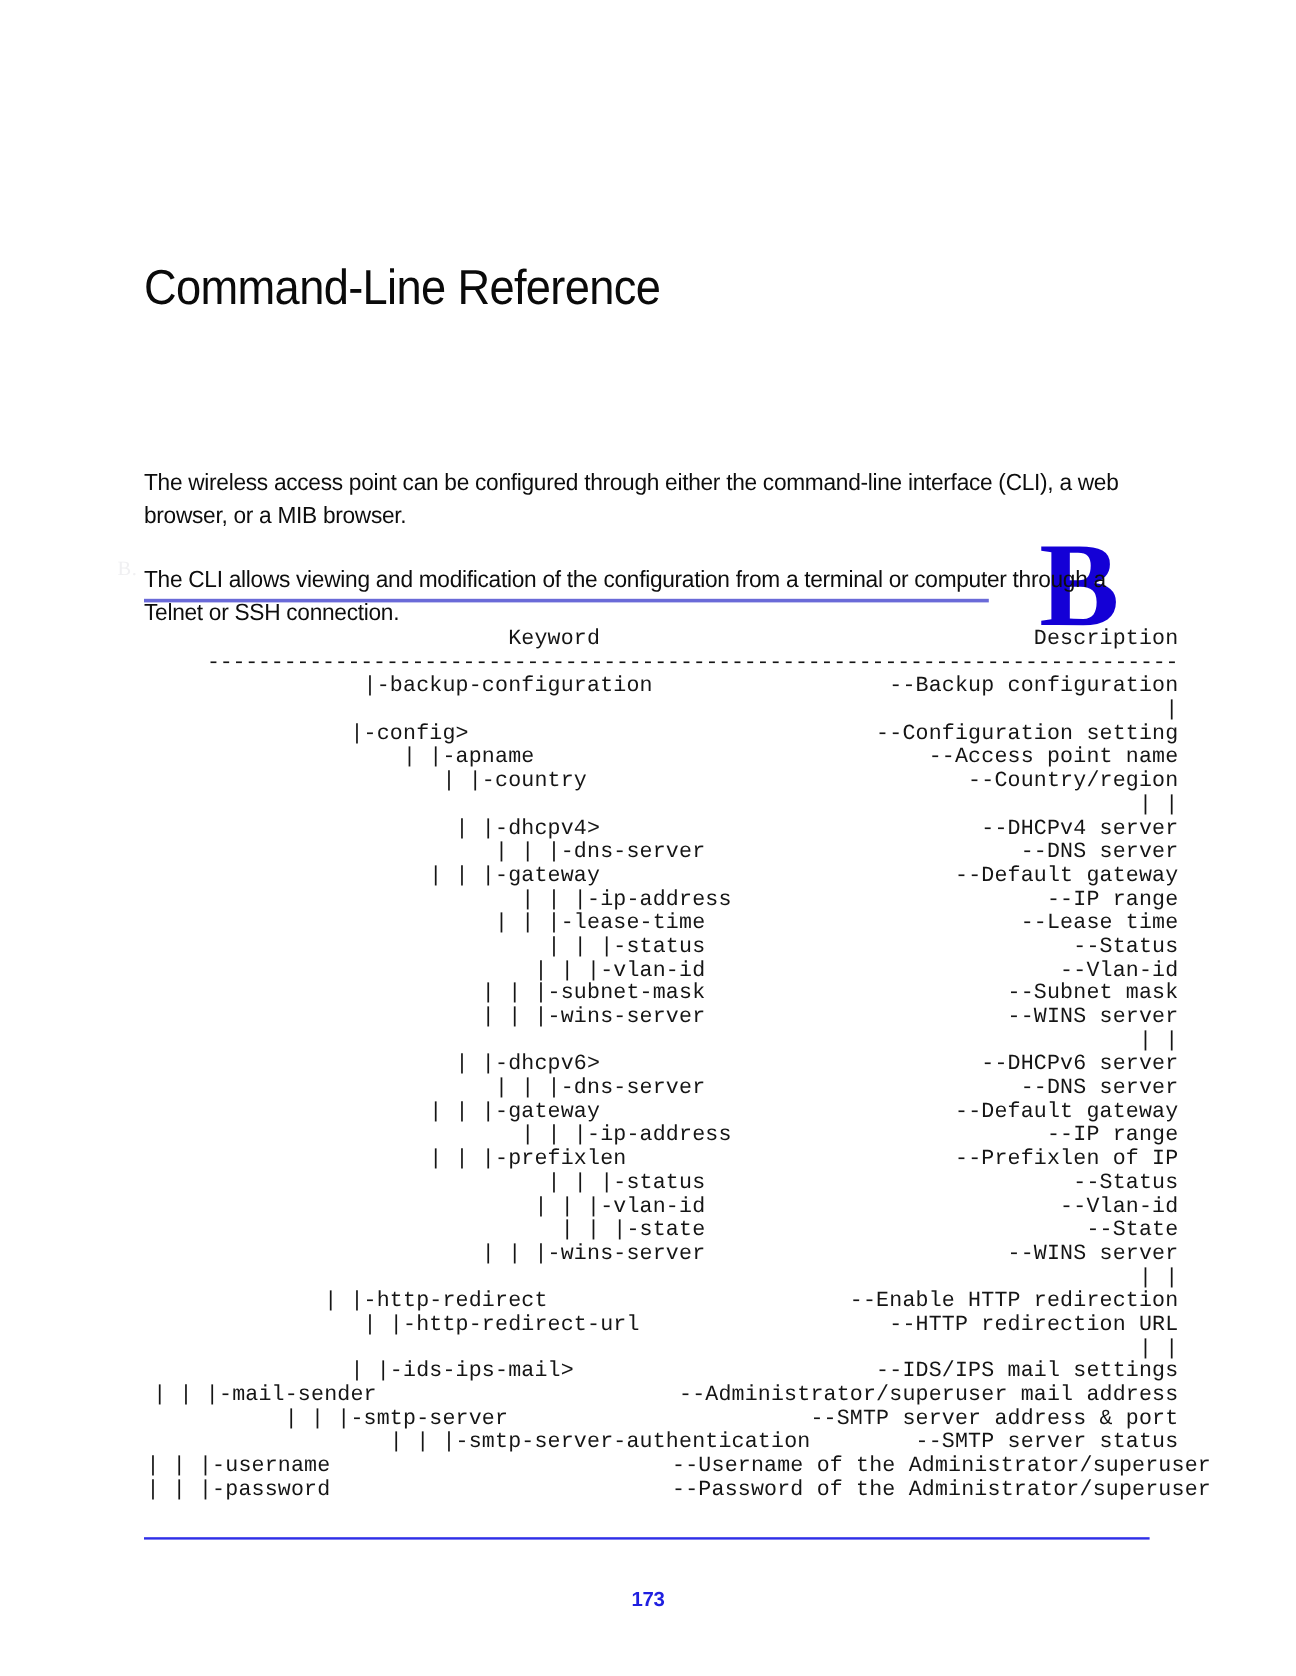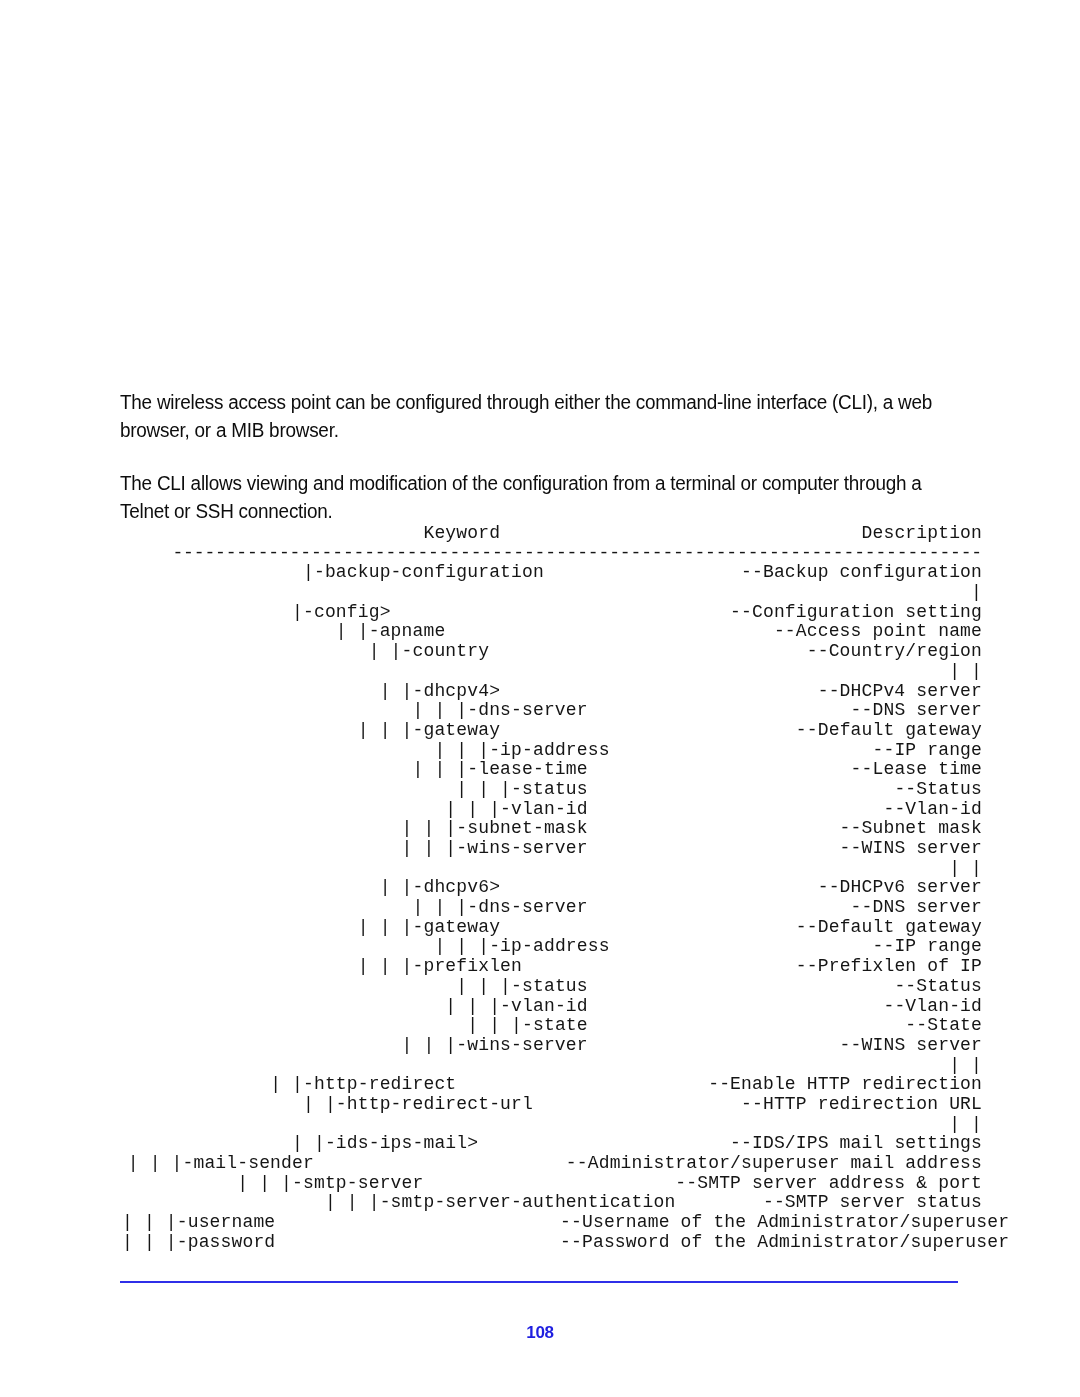--- a/index.html
+++ b/index.html
@@ -134,24 +134,30 @@
     font-weight: 700;
     color: #1f1fe0;
     letter-spacing: -0.3px;
   }
 </style>
 </head>
 <body>
 
 <div class="page">
 
+  <div class="chapter-head">
+    <div class="ghost-mark">B.</div>
+    <div class="chapter-title">Command-Line Reference</div>
+    <div class="title-rule"></div>
+    <div class="chapter-letter">B</div>
+  </div>
 
   <div class="intro">
     <p>The wireless access point can be configured through either the command-line interface (CLI), a web browser, or a MIB browser.</p>
     <p>The CLI allows viewing and modification of the configuration from a terminal or computer through a Telnet or SSH connection.</p>
   </div>
 
   <div class="cli-block" id="cli-block"><span class="cli-line">Keyword                                 Description</span><span class="cli-rule">----------------------------------------------------------------------------</span><span class="cli-line">|-backup-configuration                  --Backup configuration</span><span class="cli-line">|</span><span class="cli-line">|-config&gt;                               --Configuration setting</span><span class="cli-line">| |-apname                              --Access point name</span><span class="cli-line">| |-country                             --Country/region</span><span class="cli-line">| |</span><span class="cli-line">| |-dhcpv4&gt;                             --DHCPv4 server</span><span class="cli-line">| | |-dns-server                        --DNS server</span><span class="cli-line">| | |-gateway                           --Default gateway</span><span class="cli-line">| | |-ip-address                        --IP range</span><span class="cli-line">| | |-lease-time                        --Lease time</span><span class="cli-line">| | |-status                            --Status</span><span class="cli-line">| | |-vlan-id                           --Vlan-id</span><span class="cli-line">| | |-subnet-mask                       --Subnet mask</span><span class="cli-line">| | |-wins-server                       --WINS server</span><span class="cli-line">| |</span><span class="cli-line">| |-dhcpv6&gt;                             --DHCPv6 server</span><span class="cli-line">| | |-dns-server                        --DNS server</span><span class="cli-line">| | |-gateway                           --Default gateway</span><span class="cli-line">| | |-ip-address                        --IP range</span><span class="cli-line">| | |-prefixlen                         --Prefixlen of IP</span><span class="cli-line">| | |-status                            --Status</span><span class="cli-line">| | |-vlan-id                           --Vlan-id</span><span class="cli-line">| | |-state                             --State</span><span class="cli-line">| | |-wins-server                       --WINS server</span><span class="cli-line">| |</span><span class="cli-line">| |-http-redirect                       --Enable HTTP redirection</span><span class="cli-line">| |-http-redirect-url                   --HTTP redirection URL</span><span class="cli-line">| |</span><span class="cli-line">| |-ids-ips-mail&gt;                       --IDS/IPS mail settings</span><span class="cli-line">| | |-mail-sender                       --Administrator/superuser mail address</span><span class="cli-line">| | |-smtp-server                       --SMTP server address &amp; port</span><span class="cli-line">| | |-smtp-server-authentication        --SMTP server status</span><span class="cli-line">| | |-username                          --Username of the Administrator/superuser</span><span class="cli-line">| | |-password                          --Password of the Administrator/superuser</span></div>
 
   <div class="footer-rule"></div>
-  <div class="page-number">108</div>
+  <div class="page-number">173</div>
 
 </div>
 
 </body></html>

